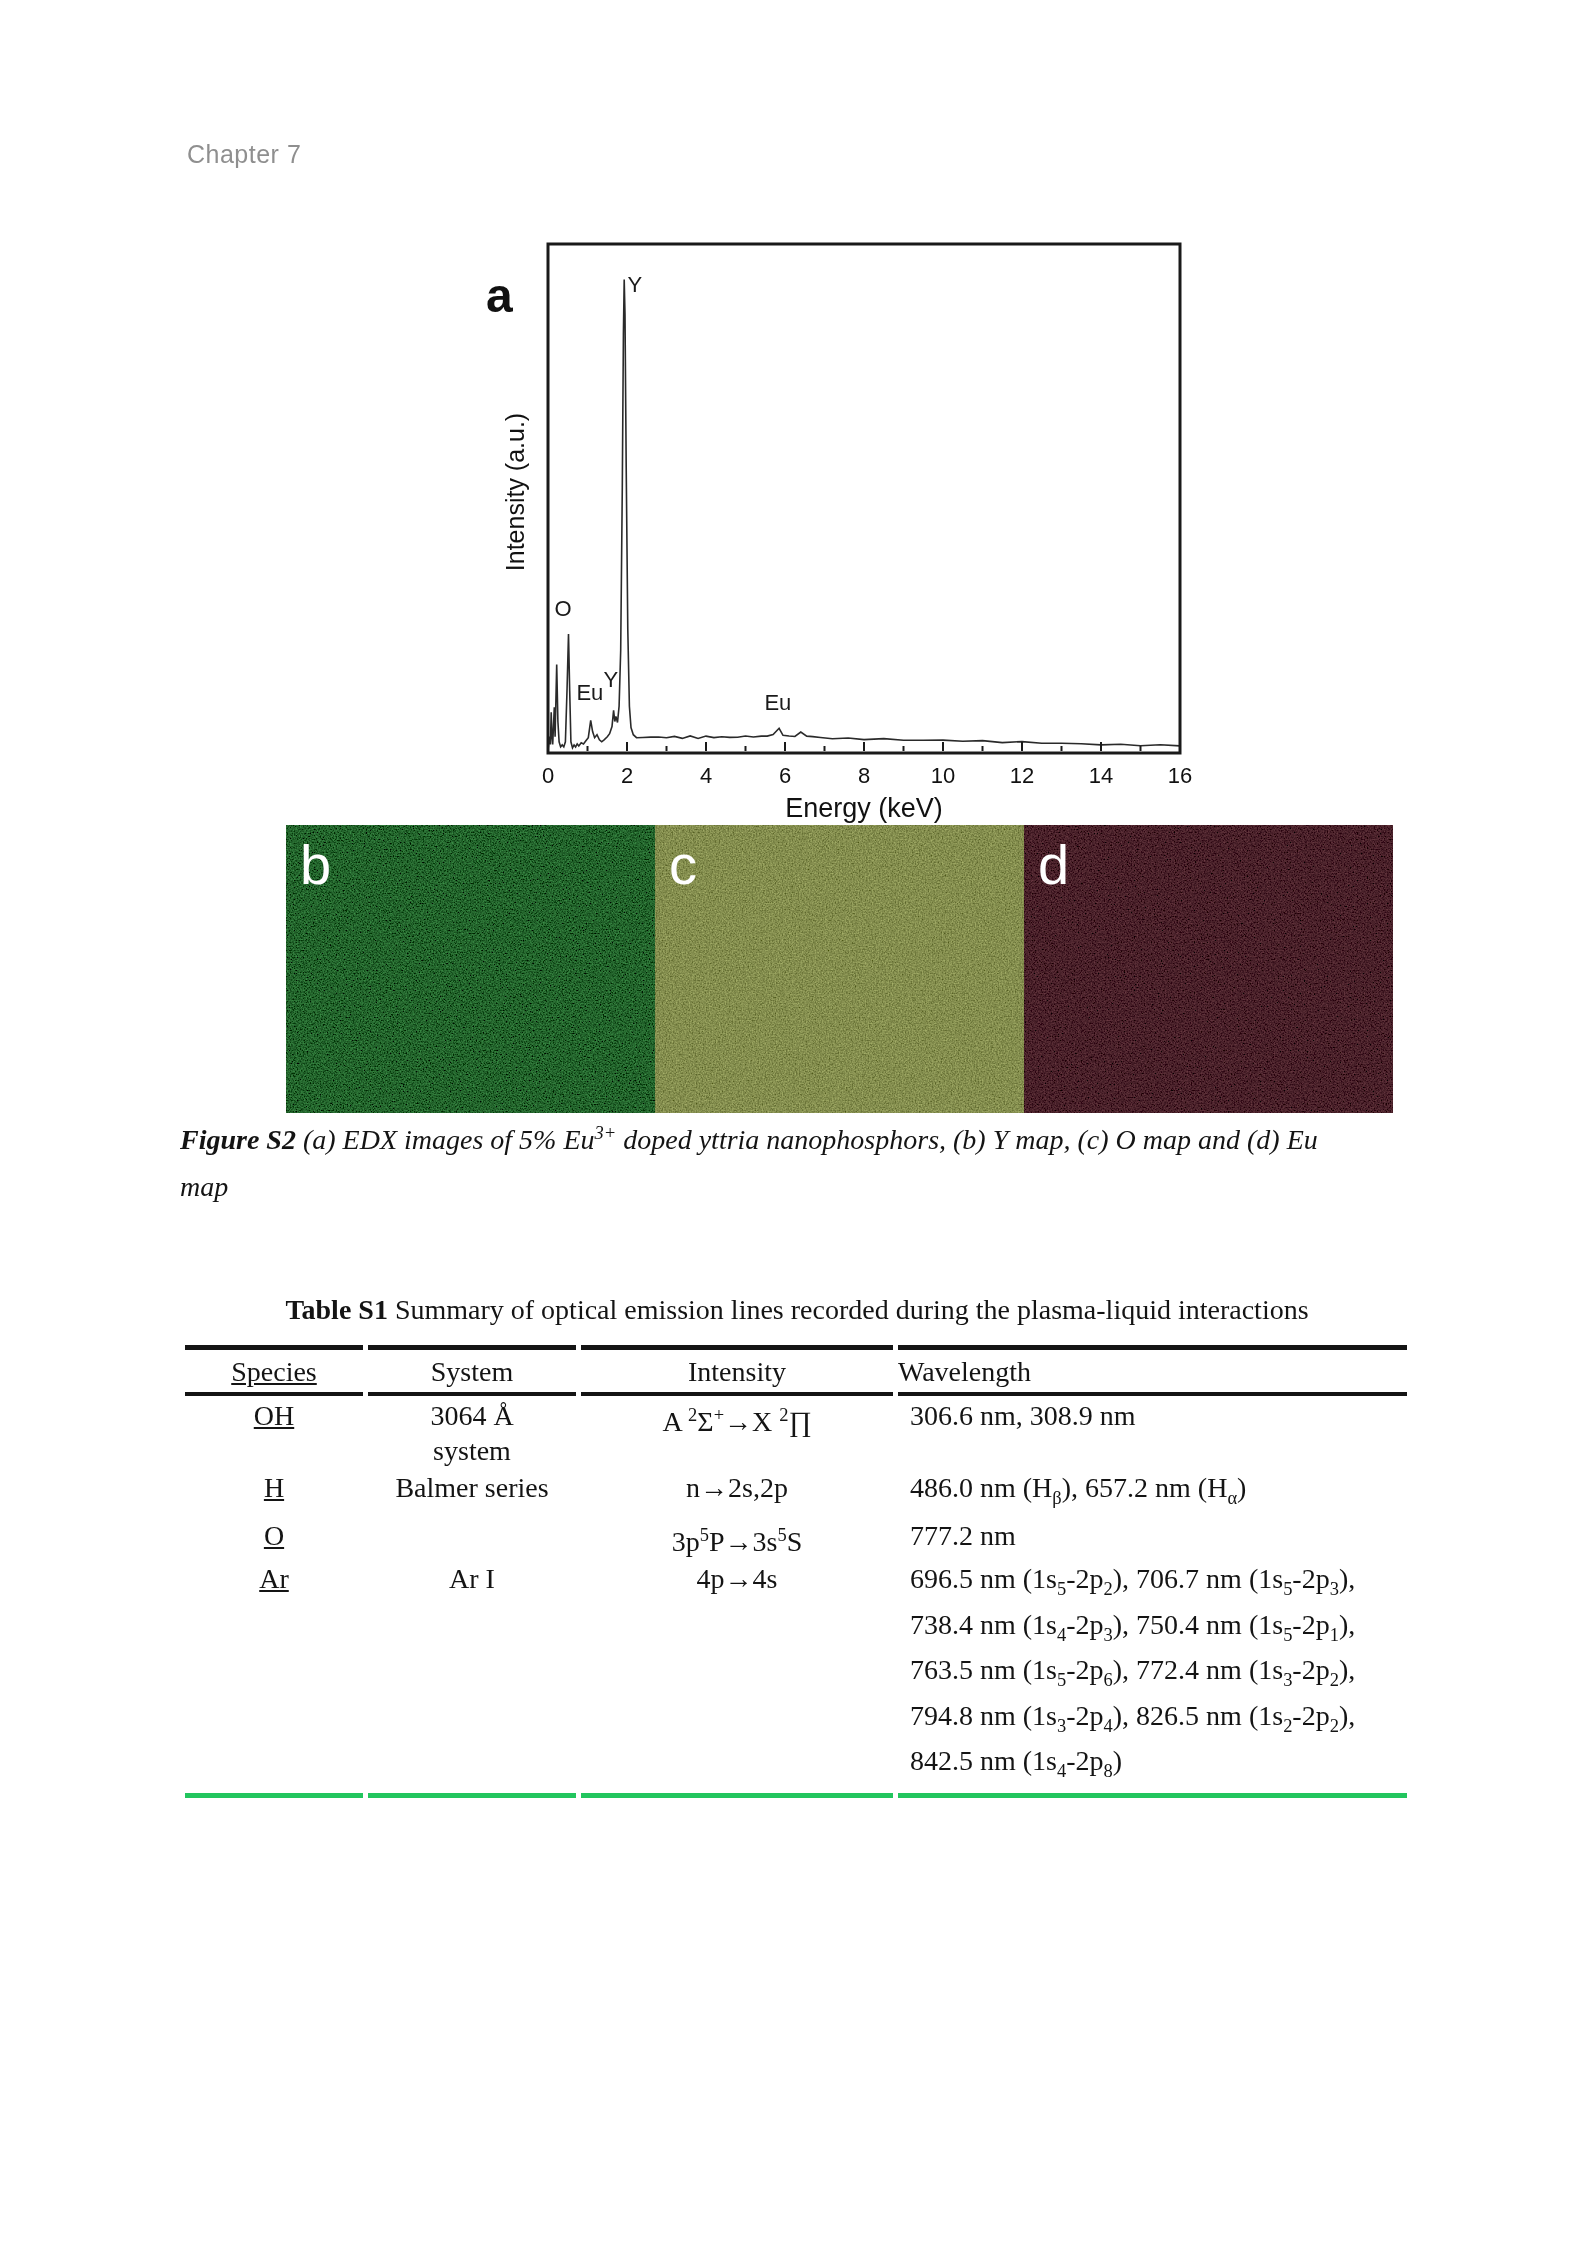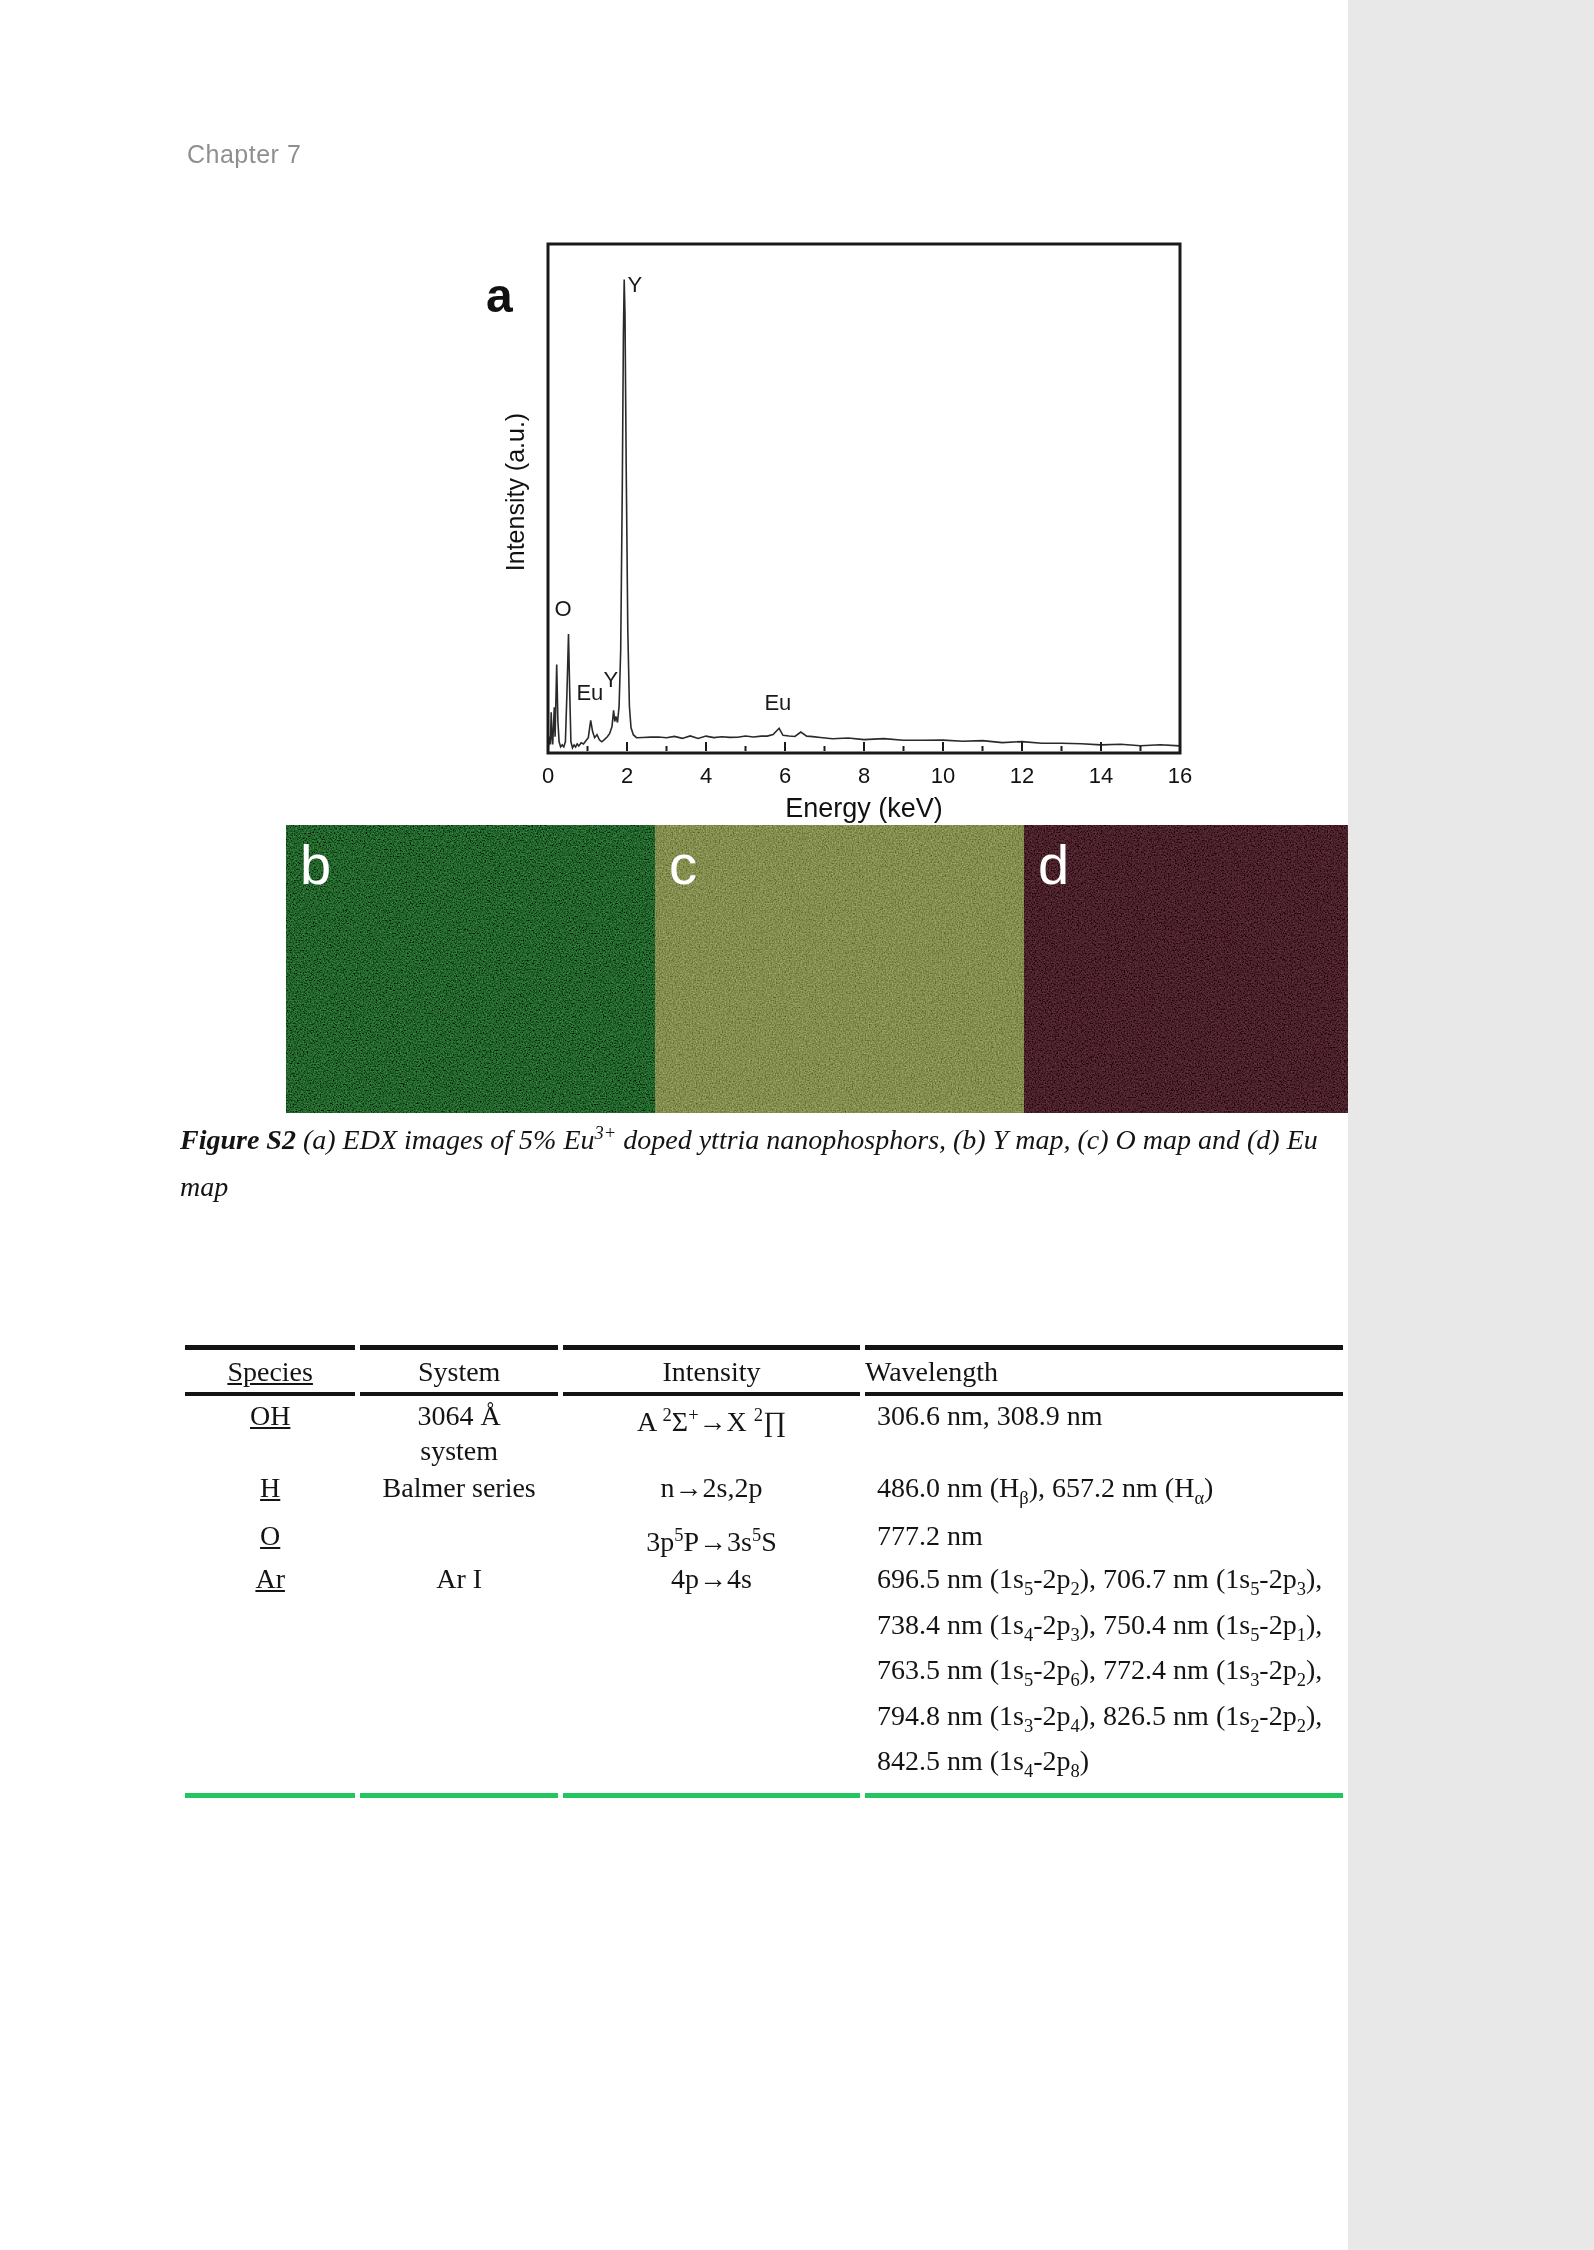--- a/index.html
+++ b/index.html
@@ -1,16 +1,16 @@
 <!DOCTYPE html>
 <html><head>
 <meta charset="utf-8">
 <style>
   html,body{margin:0;padding:0;background:#e8e8e8;}
-  .page{position:relative;width:1348px;height:2250px;background:#ffffff;overflow:hidden;
+  .page{position:relative;width:1594px;height:2250px;background:#ffffff;overflow:hidden;
         font-family:"Liberation Serif",serif;color:#141414;}
   .chapter-header{position:absolute;left:187px;top:140px;font-family:"Liberation Sans",sans-serif;
         font-size:25px;color:#8f8f8f;letter-spacing:0.5px;}
   
   #chart-svg{position:absolute;left:0;top:0;width:1594px;height:2250px;}
   .panel-a-letter{position:absolute;left:486px;top:268px;font-family:"Liberation Sans",sans-serif;
         font-size:48px;font-weight:600;color:#111;}
   
   .maps-row{position:absolute;left:286px;top:825px;width:1107px;height:288px;display:flex;}
   .map-panel{position:relative;width:369px;height:288px;overflow:hidden;}
@@ -130,20 +130,21 @@
       </svg>
       <div class="panel-letter">d</div>
     </div>
   </div>
 
   <div class="figure-caption">
     <div><b>Figure S2</b> (a) EDX images of 5% Eu<sup>3+</sup> doped yttria nanophosphors, (b) Y map, (c) O map and (d) Eu</div>
     <div>map</div>
   </div>
 
+  <div class="table-title"><b>Table S1</b> Summary of optical emission lines recorded during the plasma-liquid interactions</div>
   <table class="s1">
     <colgroup>
       <col style="width:178px">
         <col style="width:208px">
         <col style="width:312px">
         <col style="width:509px">
     </colgroup>
     <thead>
       <tr>
         <th class="c0">Species</th>

